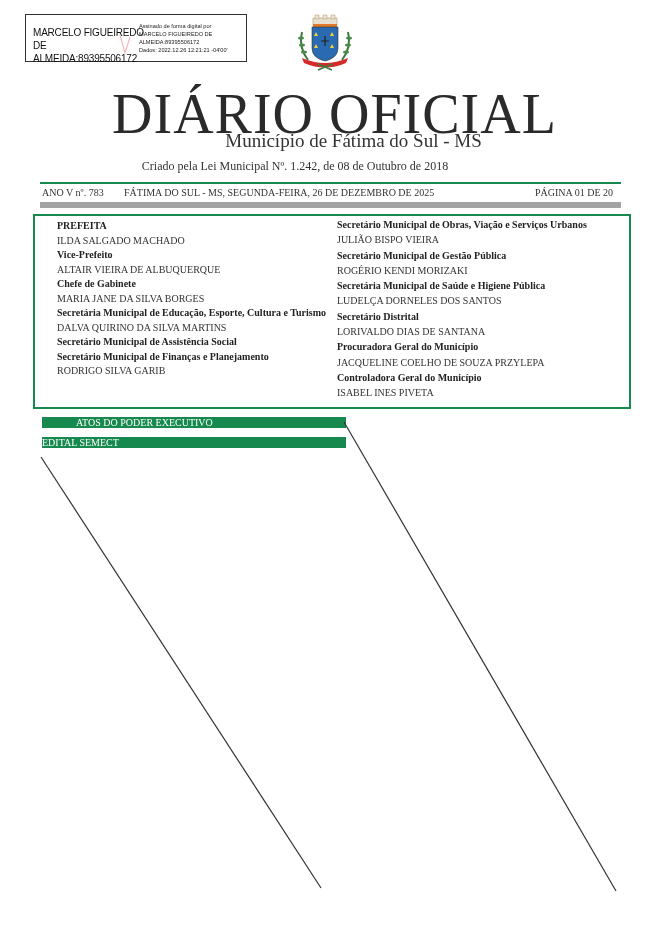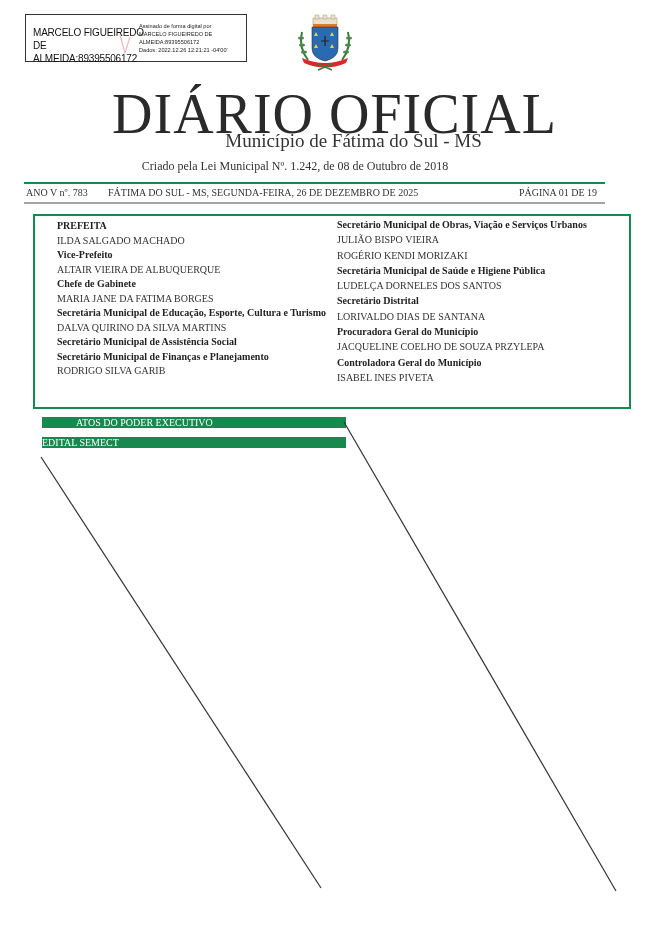--- a/index.html
+++ b/index.html
@@ -9,21 +9,21 @@
     .sig-left { position: absolute; left: 7px; top: 5px; font-family: "Liberation Sans", sans-serif; font-size: 10px; line-height: 13px; color: #111; letter-spacing: -0.2px; margin-top: 6px; }
     .sig-right { position: absolute; left: 113px; top: 7px; font-family: "Liberation Sans", sans-serif; font-size: 5.6px; line-height: 8px; color: #222; }
     .sig-mark { position: absolute; left: 92px; top: 16px; width: 14px; height: 26px; }
 
     .crest { position: absolute; left: 294px; top: 12px; width: 62px; height: 62px; }
 
     .title { position: absolute; left: 4px; width: 661px; top: 84px; text-align: center; font-size: 56px; line-height: 60px; color: #2a2a2a; letter-spacing: 1px; }
     .subtitle { position: absolute; left: 0; width: 661px; top: 130px; text-align: center; font-size: 19px; line-height: 22px; color: #333; padding-left: 46px; box-sizing: border-box; }
     .law { position: absolute; left: 0; width: 580px; top: 158px; text-align: center; font-size: 12px; line-height: 16px; color: #333; padding-left: 10px; box-sizing: border-box; }
 
-    .info-bar { position: absolute; left: 24px; top: 182px; width: 581px; height: 18px; border-top: 2px solid #168a4e; border-bottom: 2px solid #a3a3a3; box-sizing: content-box; }
+    .info-bar { position: absolute; left: 40px; top: 182px; width: 581px; height: 18px; border-top: 2px solid #168a4e; border-bottom: 6px solid #a3a3a3; box-sizing: content-box; }
     .info-bar span { position: absolute; top: 2px; font-size: 10px; line-height: 14px; color: #333; white-space: nowrap; }
     .info-edition { left: 2px; }
     .info-place { left: 84px; }
     .info-page { right: 8px; }
 
     .staff-box { position: absolute; left: 33px; top: 214px; width: 598px; height: 195px; border: 2px solid #168a4e; box-sizing: border-box; }
     .col { position: absolute; top: 3px; font-size: 10px; line-height: 14.5px; }
     .col-left { left: 22px; width: 284px; }
     .col-right { left: 302px; width: 290px; top: 1px; line-height: 15.3px; }
     .role { font-weight: bold; color: #222; }
@@ -89,40 +89,41 @@
   <path d="M24 52 L38 58 M38 52 L24 58" stroke="#3c7a3c" stroke-width="1.4"></path>
 </svg>
 
 <div class="title">DIÁRIO OFICIAL</div>
 <div class="subtitle">Município de Fátima do Sul - MS</div>
 <div class="law">Criado pela Lei Municipal Nº. 1.242, de 08 de Outubro de 2018</div>
 
 <div class="info-bar">
   <span class="info-edition">ANO V nº. 783</span>
   <span class="info-place">FÁTIMA DO SUL - MS, SEGUNDA-FEIRA,  26 DE DEZEMBRO DE 2025</span>
-  <span class="info-page">PÁGINA 01 DE 19</span>
+  <span class="info-page">PÁGINA 01 DE 20</span>
 </div>
 
 <div class="staff-box">
   <div class="col col-left">
     <div class="role">PREFEITA</div>
     <div class="name">ILDA SALGADO MACHADO</div>
     <div class="role">Vice-Prefeito</div>
     <div class="name">ALTAIR VIEIRA DE ALBUQUERQUE</div>
     <div class="role">Chefe de Gabinete</div>
-    <div class="name">MARIA JANE DA FATIMA BORGES</div>
+    <div class="name">MARIA JANE DA SILVA BORGES</div>
     <div class="role just">Secretária Municipal de Educação, Esporte, Cultura e Turismo</div>
     <div class="name">DALVA QUIRINO DA SILVA MARTINS</div>
     <div class="role">Secretário Municipal de Assistência Social</div>
     <div class="role">Secretário Municipal de Finanças e Planejamento</div>
     <div class="name">RODRIGO SILVA GARIB</div>
   </div>
   <div class="col col-right">
     <div class="role">Secretário Municipal de Obras, Viação e Serviços Urbanos</div>
     <div class="name">JULIÃO BISPO VIEIRA</div>
+    <div class="role">Secretário Municipal de Gestão Pública</div>
     <div class="name">ROGÉRIO KENDI MORIZAKI</div>
     <div class="role">Secretária Municipal de Saúde e Higiene Pública</div>
     <div class="name">LUDELÇA DORNELES DOS SANTOS</div>
     <div class="role">Secretário Distrital</div>
     <div class="name">LORIVALDO DIAS DE SANTANA</div>
     <div class="role">Procuradora Geral do Município</div>
     <div class="name">JACQUELINE COELHO DE SOUZA PRZYLEPA</div>
     <div class="role">Controladora Geral do Município</div>
     <div class="name">ISABEL INES PIVETA</div>
   </div>

